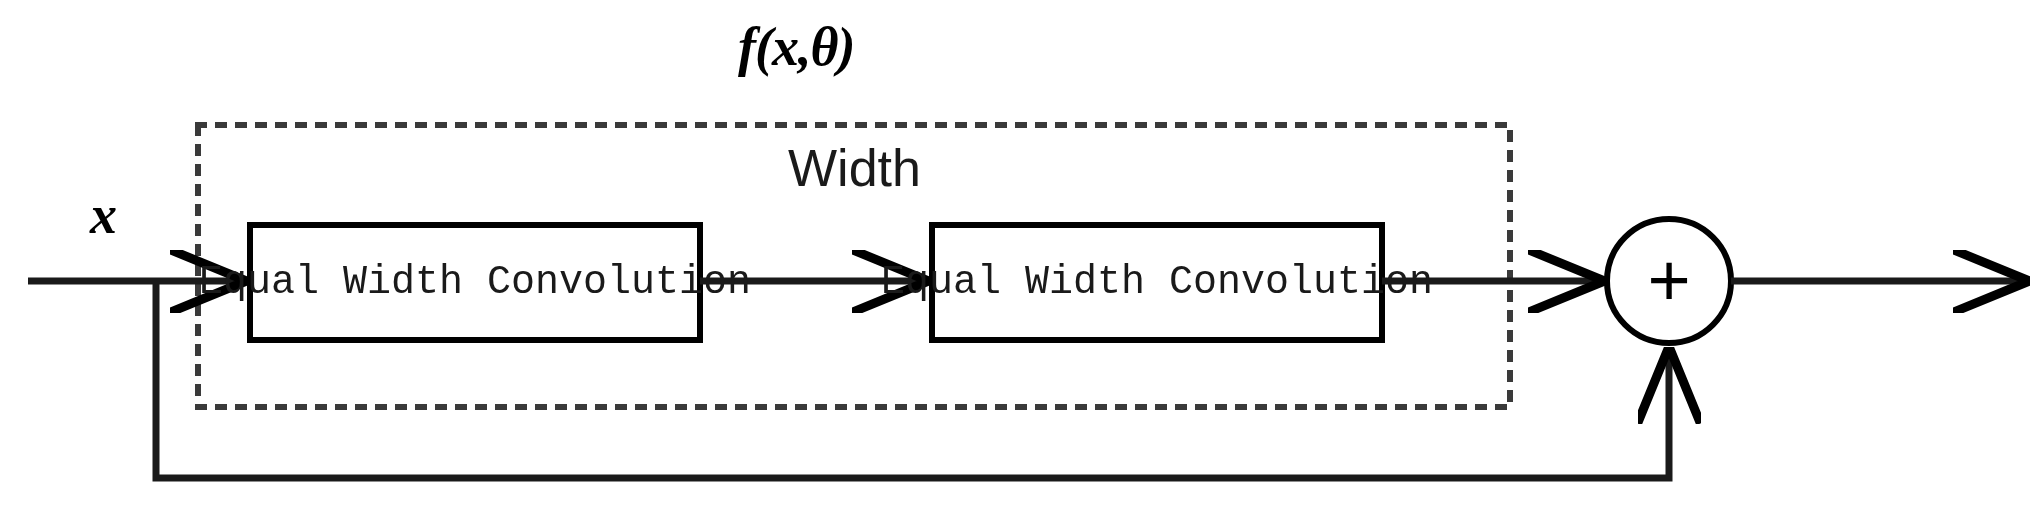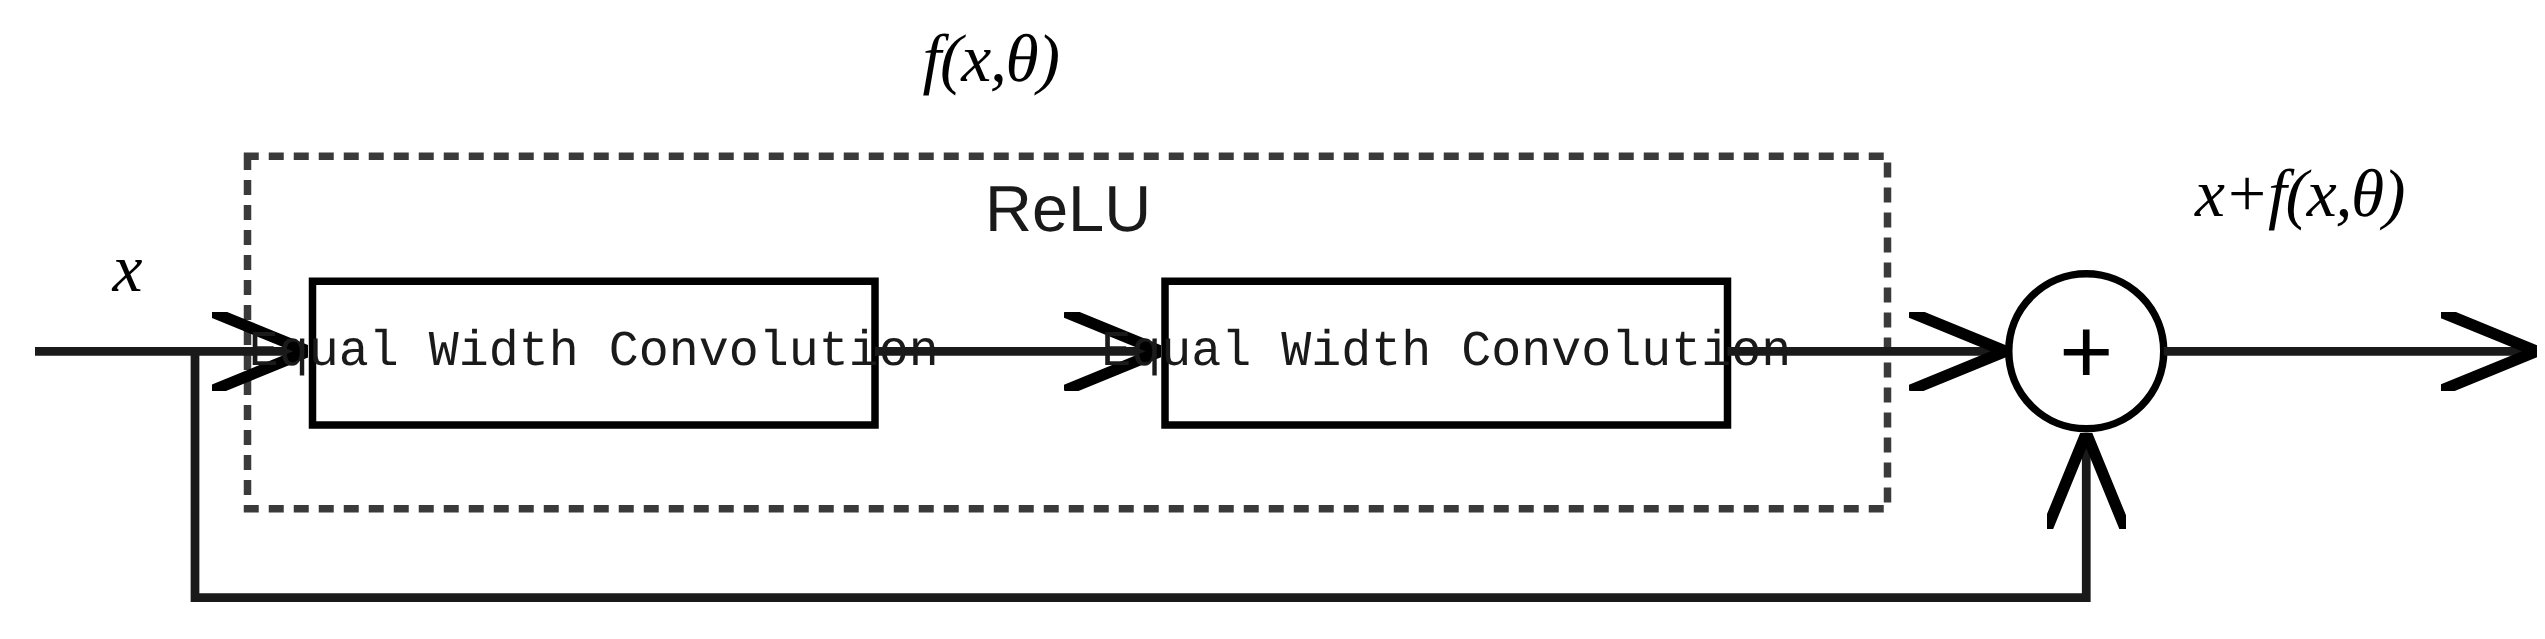--- a/index.html
+++ b/index.html
@@ -25,21 +25,21 @@
     height: 511px;
   }
   .label-abs {
     position: absolute;
     white-space: nowrap;
     color: #000000;
     line-height: 1;
   }
   .math-label {
     font-family: "Liberation Serif", serif;
-    font-weight: normal;
+    font-weight: bold;
     font-style: italic;
   }
   #fx-theta-label {
     left: 738px;
     top: 20px;
     font-size: 54px;
     letter-spacing: -1px;
   }
   #input-x-label {
     left: 90px;
@@ -117,23 +117,22 @@
 
     <line x1="1731" y1="281" x2="2026" y2="281" stroke="#1a1a1a" stroke-width="7" marker-end="url(#arrowhead)"></line>
 
     <polyline points="156,281 156,478 1669,478 1669,350" fill="none" stroke="#1a1a1a" stroke-width="7" stroke-linejoin="miter" marker-end="url(#arrowheadup)"></polyline>
   </svg>
 
   <div class="label-abs math-label" id="fx-theta-label">f(x,θ)</div>
 
   <div class="label-abs math-label" id="input-x-label">x</div>
 
-  <div class="label-abs math-label" id="output-label">x+f(x,θ)</div>
 
-  <div class="label-abs" id="relu-label">ReLU</div>
+  <div class="label-abs" id="relu-label">Width</div>
 
   <div class="box-text" id="conv1-text">Equal Width Convolution</div>
 
   <div class="box-text" id="conv2-text">Equal Width Convolution</div>
 
   <div id="plus-text">+</div>
 
 </div>
 
 </body></html>

